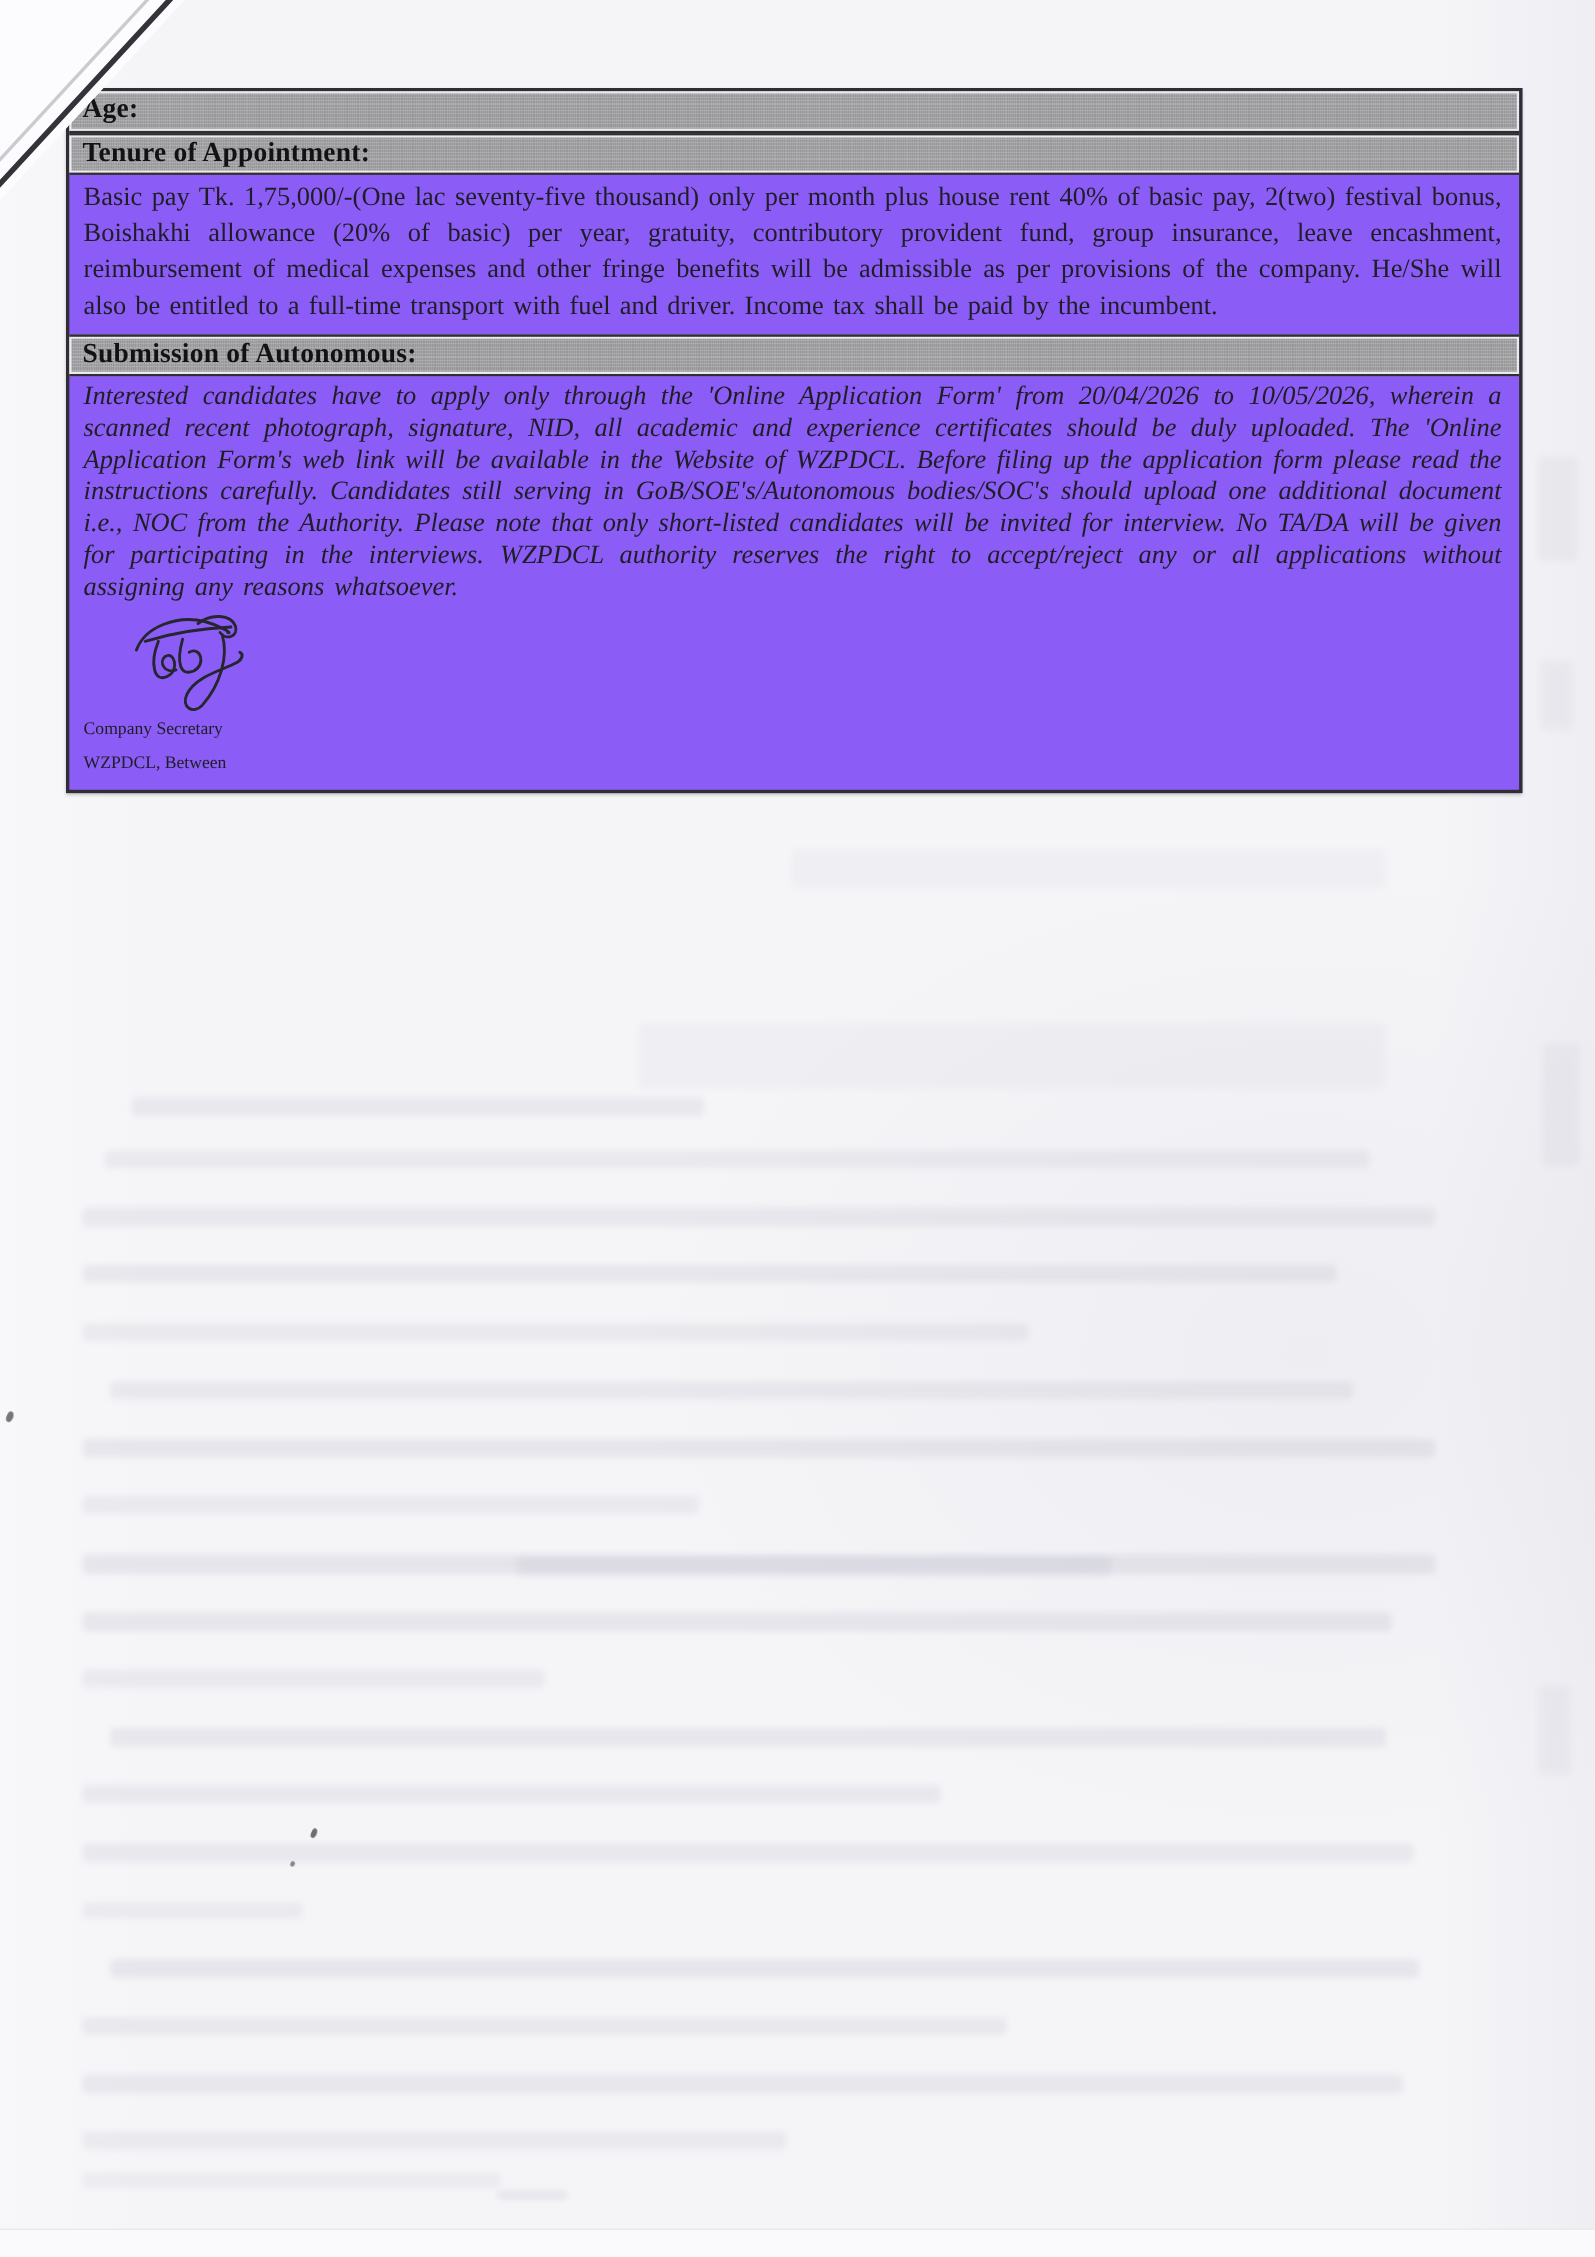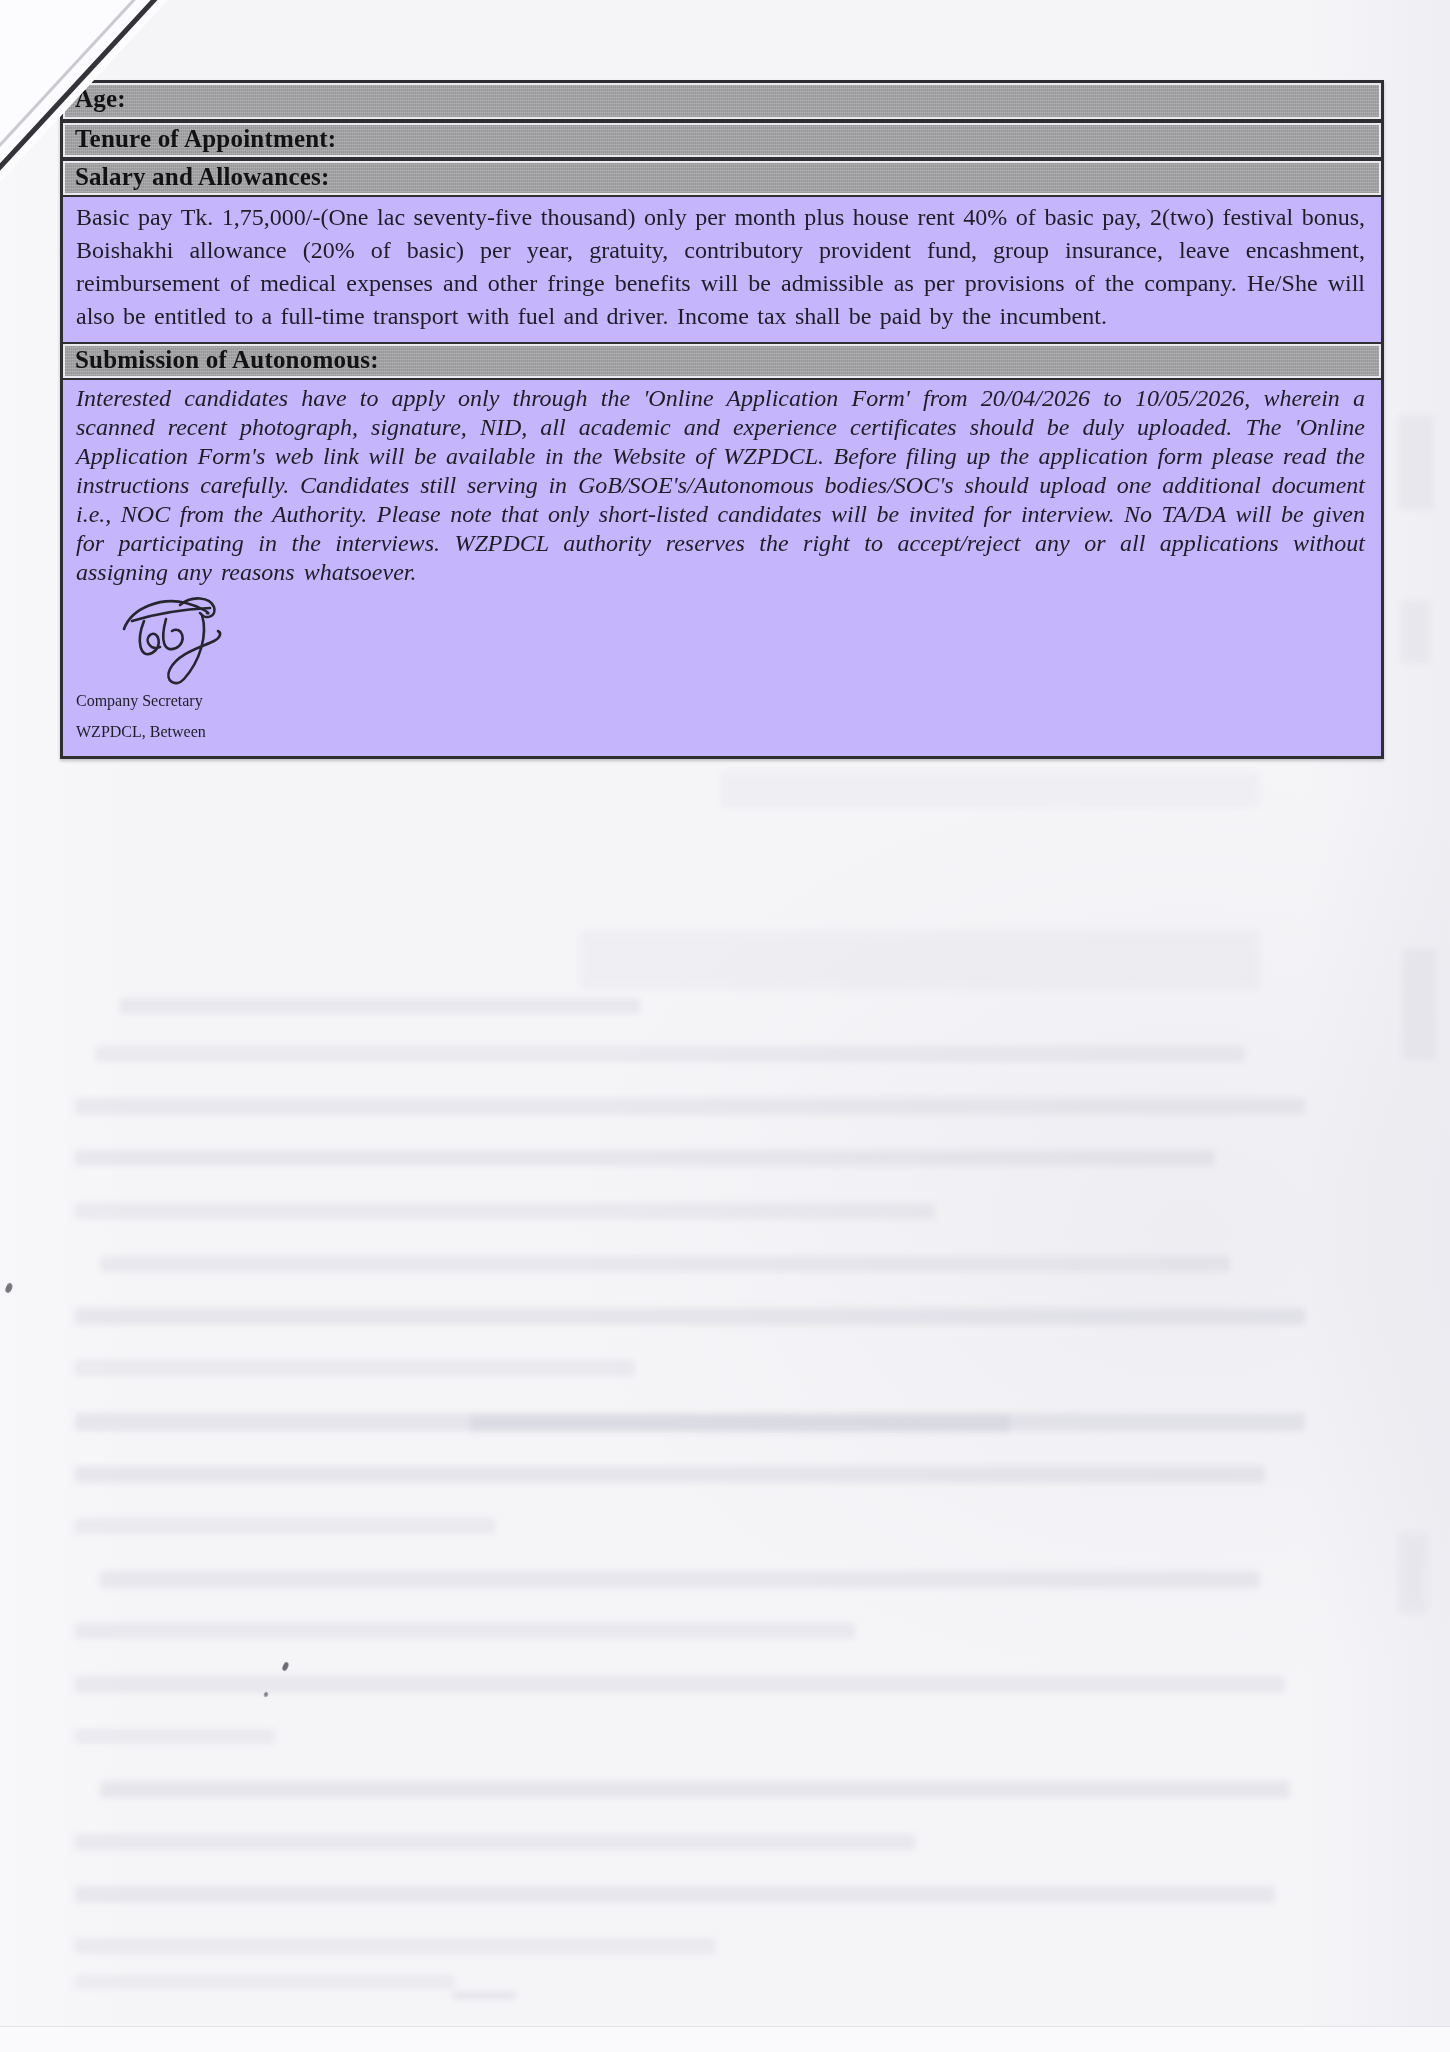--- a/index.html
+++ b/index.html
@@ -20,21 +20,21 @@
   
   .corner-white{position:absolute;left:0;top:0;width:190px;height:200px;
     clip-path:polygon(0 0,168px 0,0 182px);background:#fcfcfe;z-index:3;}
   .diag{position:absolute;z-index:4;border-radius:3px;transform-origin:0 50%;}
   .diag.dark{left:-6px;top:171px;width:246px;height:5px;background:#33333a;transform:rotate(-47.3deg);}
   .diag.mid{left:-6px;top:150px;width:232px;height:3px;background:#b9b9c2;opacity:.75;transform:rotate(-47.3deg);}
 
   
   .doc-table{
     position:absolute;left:60px;top:80px;width:1324px;z-index:2;
-    box-sizing:border-box;border:3px solid #2e2e33;background:#c4b5fd;
+    box-sizing:border-box;border:3px solid #2e2e33;background:#8b5cf6;
     box-shadow:0 2px 3px rgba(60,60,70,.28);
   }
   .band{
     box-sizing:border-box;height:38px;padding:2px 10px 0 12px;
     border-top:2px solid #2e2e33;border-bottom:2px solid #2e2e33;
     background-color:var(--band-bg,#a3a3a5);
     background-image:
       repeating-linear-gradient(0deg, rgba(255,255,255,.15) 0 1px, transparent 1px 3px),
       repeating-linear-gradient(90deg, rgba(35,35,40,.09) 0 1px, transparent 1px 2px);
     box-shadow:inset 0 0 0 2px rgba(247,247,250,.85);
@@ -68,23 +68,20 @@
   <div class="doc-table">
 
     <div class="band first">
       <span>Age:</span>
     </div>
 
     <div class="band">
       <span>Tenure of Appointment:</span>
     </div>
 
-    <div class="band">
-      <span>Salary and Allowances:</span>
-    </div>
     <div class="cell">
       <p>Basic pay Tk. 1,75,000/-(One lac seventy-five thousand) only per month plus house rent 40% of basic pay, 2(two) festival bonus, Boishakhi allowance (20% of basic) per year, gratuity, contributory provident fund, group insurance, leave encashment, reimbursement of medical expenses and other fringe benefits will be admissible as per provisions of the company. He/She will also be entitled to a full-time transport with fuel and driver. Income tax shall be paid by the incumbent.</p>
     </div>
 
     <div class="band">
       <span>Submission of Autonomous:</span>
     </div>
     <div class="cell tight">
       <p>Interested candidates have to apply only through the 'Online Application Form' from 20/04/2026 to 10/05/2026, wherein a scanned recent photograph, signature, NID, all academic and experience certificates should be duly uploaded. The 'Online Application Form's web link will be available in the Website of WZPDCL. Before filing up the application form please read the instructions carefully. Candidates still serving in GoB/SOE's/Autonomous bodies/SOC's should upload one additional document i.e., NOC from the Authority. Please note that only short-listed candidates will be invited for interview. No TA/DA will be given for participating in the interviews. WZPDCL authority reserves the right to accept/reject any or all applications without assigning any reasons whatsoever.</p>
 

